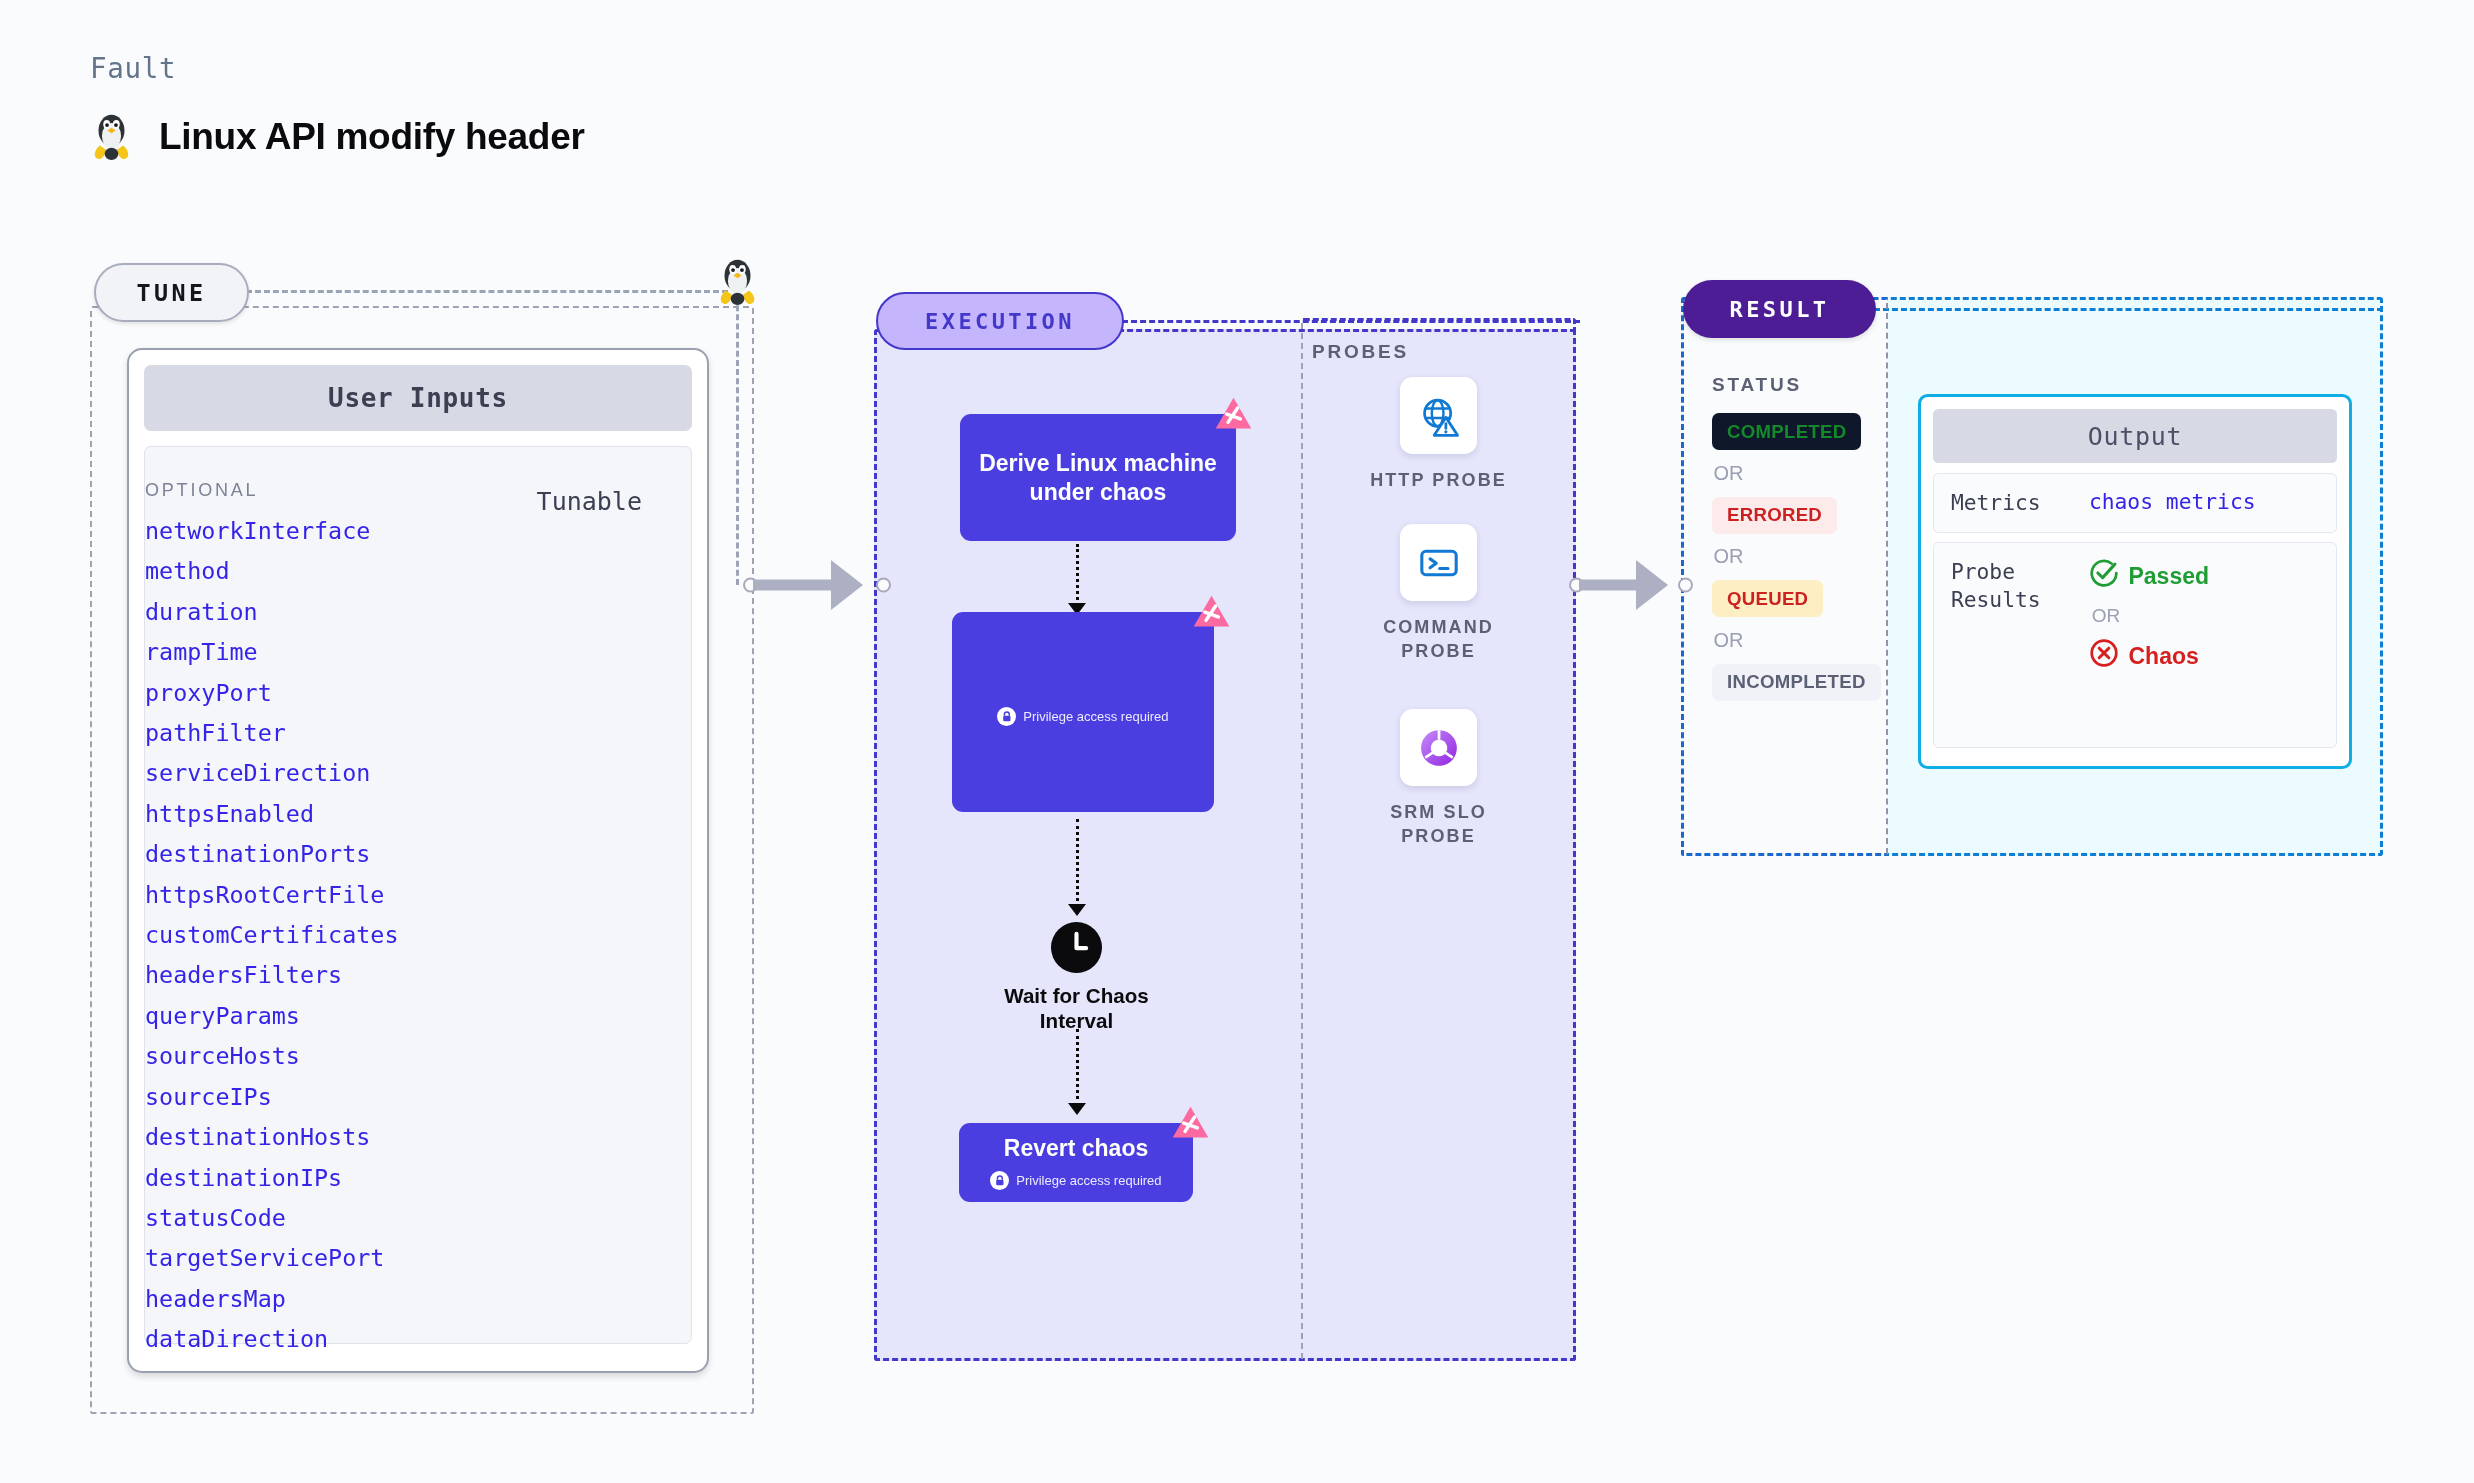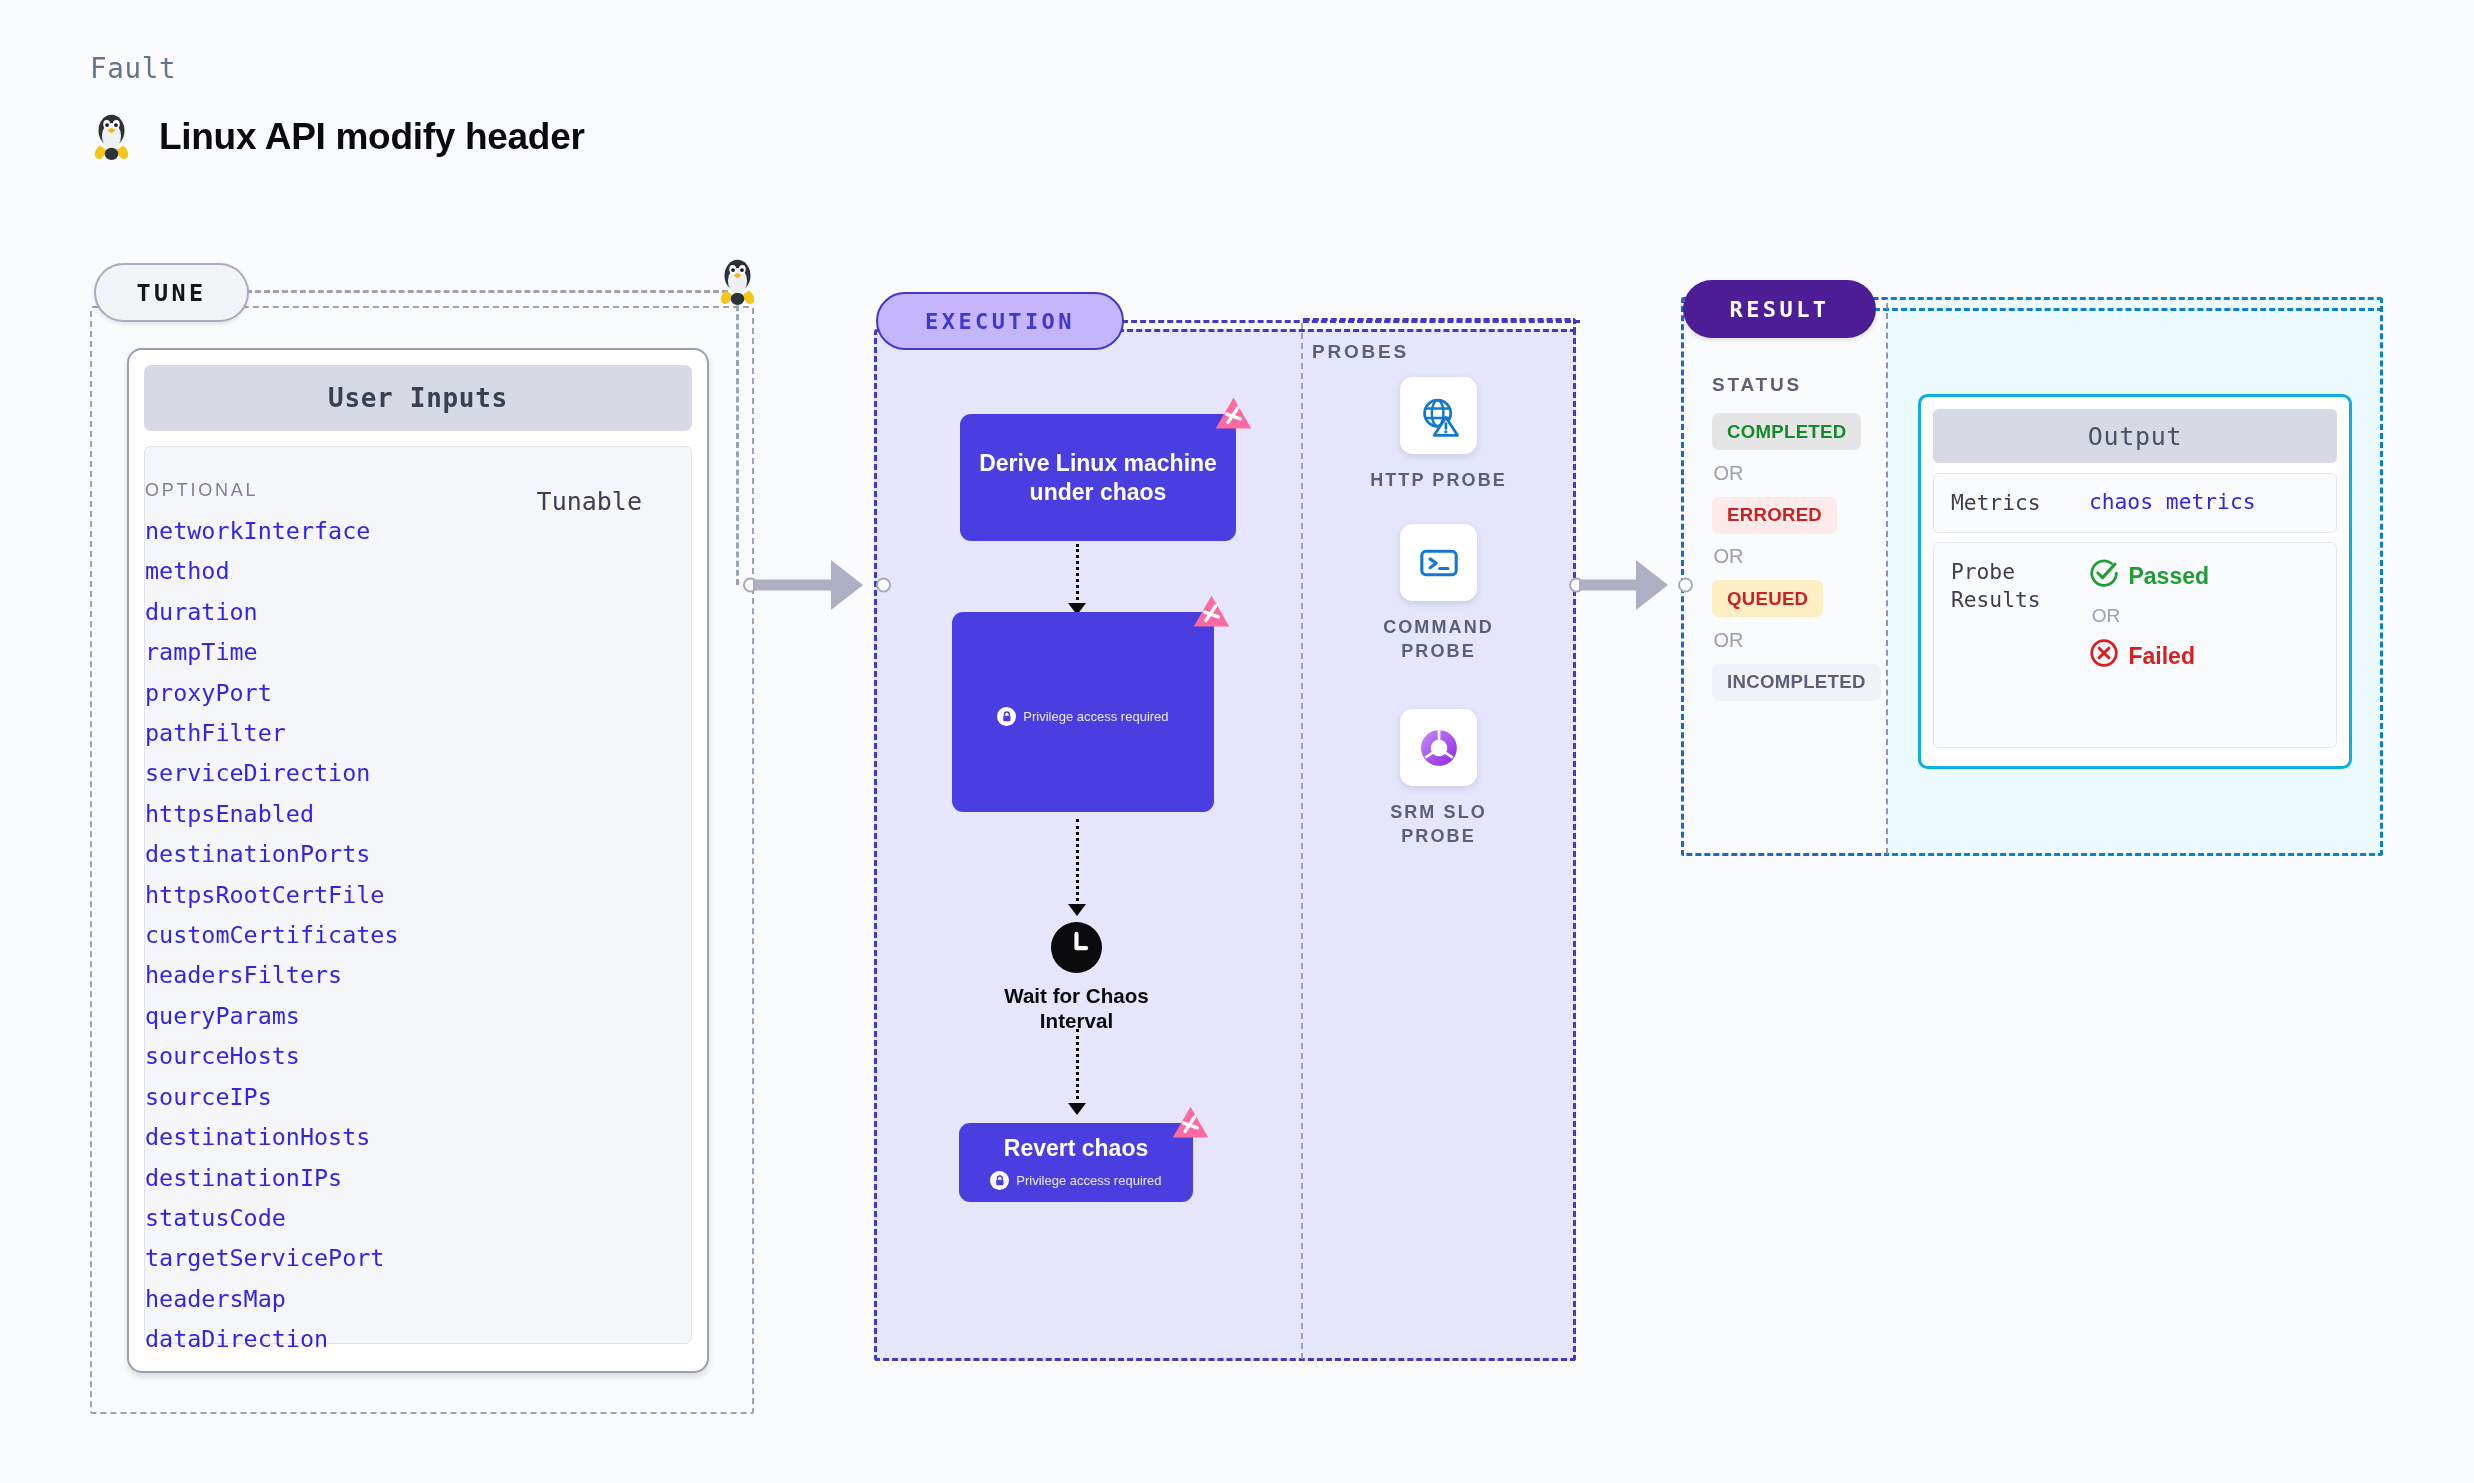--- a/index.html
+++ b/index.html
@@ -540,21 +540,21 @@
 </div>
 
 <div class="region" id="result-region"></div>
 <div class="region" id="result-left-region"></div>
 <div id="result-divider"></div>
 <div id="result-connector"></div>
 <div class="region-pill" id="result-pill">RESULT</div>
 <div id="status-label">STATUS</div>
 
 <div id="status-stack">
-  <div><span class="status-badge" style="background:#e5e5e5; color:#14892c;">COMPLETED</span></div>
+  <div><span class="status-badge" style="background:#0f172a; color:#14892c;">COMPLETED</span></div>
   <div class="or-text">OR</div>
   <div><span class="status-badge" style="background:#fdeaea; color:#cc2121;">ERRORED</span></div>
   <div class="or-text">OR</div>
   <div><span class="status-badge" style="background:#fdeec4; color:#cc2121;">QUEUED</span></div>
   <div class="or-text">OR</div>
   <div><span class="status-badge" style="background:#f1f2f7; color:#5b6075;">INCOMPLETED</span></div>
 </div>
 
 <div id="output-card">
   <div id="output-header">Output</div>
@@ -575,18 +575,18 @@
         <span style="color:#1f9c33;">Passed</span>
       </div>
       <div class="res-or">OR</div>
       <div class="result-line">
         <span>
           <svg width="30" height="30" viewBox="0 0 44 44">
             <circle cx="22" cy="22" r="18" fill="none" stroke="#d61f1f" stroke-width="4"></circle>
             <path d="M15 15 L29 29 M29 15 L15 29" stroke="#d61f1f" stroke-width="4.5" stroke-linecap="round"></path>
           </svg>
         </span>
-        <span style="color:#d61f1f;">Failed</span>
+        <span style="color:#d61f1f;">Chaos</span>
       </div>
     </div>
   </div>
 </div>
 
 
 </body></html>

